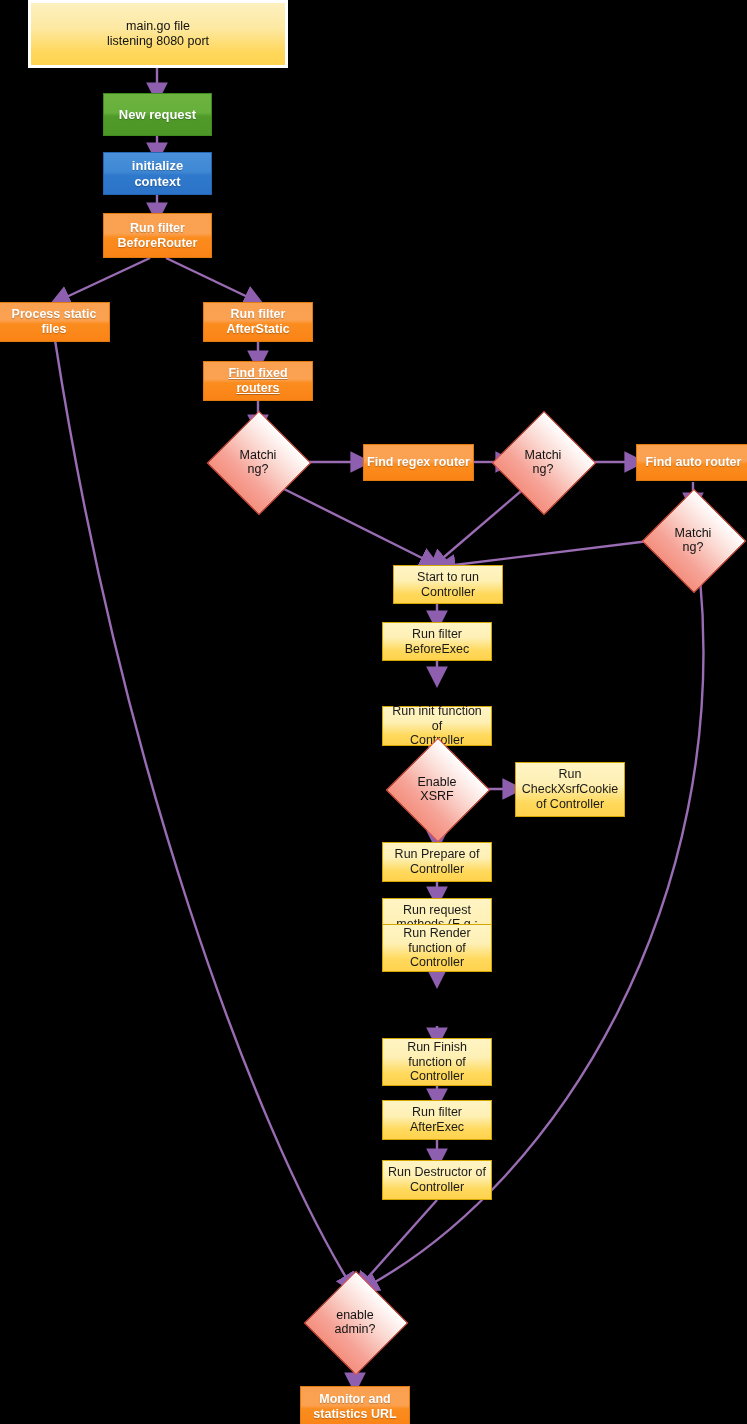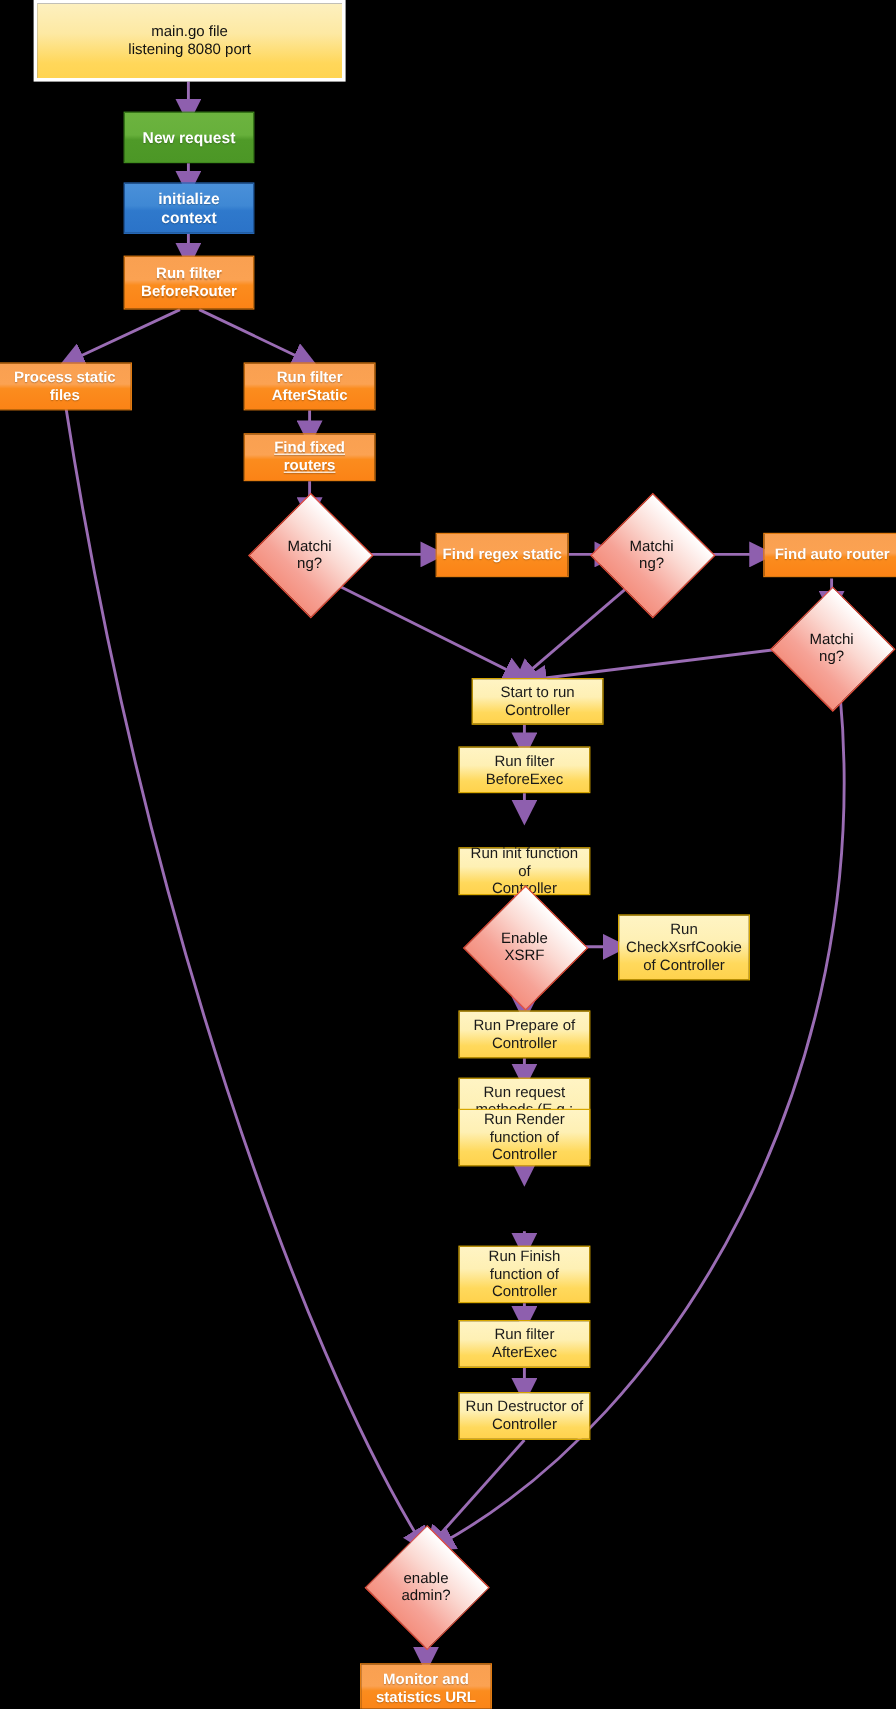--- a/index.html
+++ b/index.html
@@ -147,21 +147,21 @@
   <div class="node n-orange" style="left:203px;top:361px;width:110px;height:40px;text-decoration:underline;">
     <span>Find fixed routers</span>
   </div>
 
   <div class="diamond" style="left:222px;top:426px;width:72px;height:72px;">
     <div class="dshape"></div>
     <div class="dlabel">Matchi<br>ng?</div>
   </div>
 
   <div class="node n-orange" style="left:363px;top:444px;width:111px;height:37px;">
-    <span>Find regex static</span>
+    <span>Find regex router</span>
   </div>
 
   <div class="diamond" style="left:507px;top:426px;width:72px;height:72px;">
     <div class="dshape"></div>
     <div class="dlabel">Matchi<br>ng?</div>
   </div>
 
   <div class="node n-orange" style="left:636px;top:444px;width:115px;height:37px;">
     <span>Find auto router</span>
   </div>

